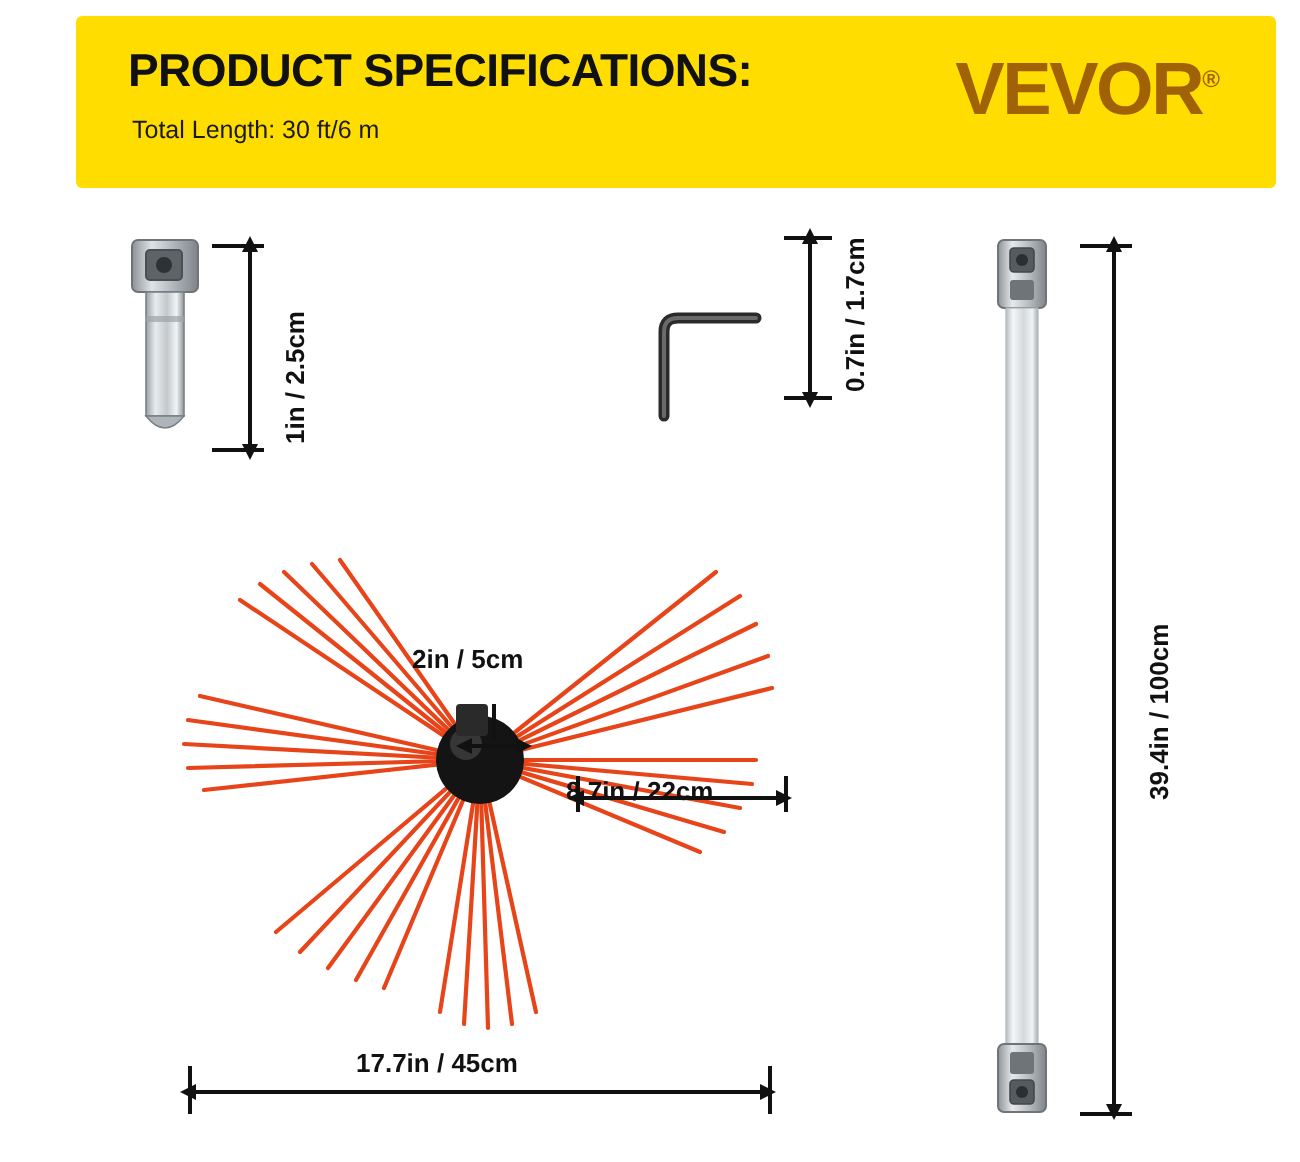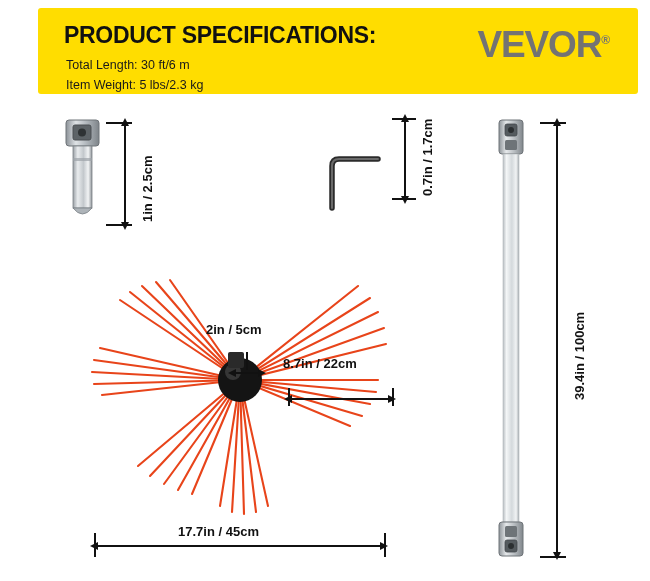--- a/index.html
+++ b/index.html
@@ -46,21 +46,21 @@
   .spec-line.l1 { top: 50px; }
   .spec-line.l2 { top: 70px; }
 
   .brand {
     position: absolute;
     right: 28px;
     top: 16px;
     font-size: 37px;
     font-weight: bold;
     letter-spacing: -1.2px;
-    color: #737373;
+    color: #a16207;
     font-family: "Liberation Sans", sans-serif;
   }
   .brand .reg {
     font-size: 12px;
     vertical-align: super;
     letter-spacing: 0;
     font-weight: bold;
   }
 
   
@@ -111,21 +111,20 @@
   svg { display: block; }
 </style>
 </head>
 <body>
 
 <div id="page">
 
   <div class="banner">
     <div class="banner-title">PRODUCT SPECIFICATIONS:</div>
     <div class="spec-line l1">Total Length: 30 ft/6 m</div>
-    <div class="spec-line l2">Item Weight: 5 lbs/2.3 kg</div>
     <div class="brand"><span>VEVOR</span><span class="reg">®</span></div>
   </div>
 
   <div class="adapter">
     <svg width="54" height="112" viewBox="0 0 54 112">
       <defs>
         <linearGradient id="metalV" x1="0" y1="0" x2="1" y2="0">
           <stop offset="0" stop-color="#9aa0a6"></stop>
           <stop offset="0.25" stop-color="#e9ecee"></stop>
           <stop offset="0.55" stop-color="#c3c8cc"></stop>
@@ -257,21 +256,21 @@
       <rect x="150" y="112" width="16" height="16" rx="2" fill="#2a2a2a"></rect>
     </svg>
   </div>
 
   <div class="dim" style="left:206px; top:322px;">2in / 5cm</div>
   <div class="mline h" style="left:232px; top:372px; width:30px;"></div>
   <div class="arrowhead ah-left" style="left:228px; top:368.5px;"></div>
   <div class="arrowhead ah-right" style="left:258px; top:368.5px;"></div>
   <div class="mline v" style="left:246px; top:352px; height:18px;"></div>
 
-  <div class="dim" style="left:283px; top:356px;text-align:right;">8.7in / 22cm</div>
+  <div class="dim" style="left:283px; top:388px;text-align:right;">8.7in / 22cm</div>
   <div class="mline h" style="left:288px; top:398px; width:104px;"></div>
   <div class="arrowhead ah-left" style="left:284px; top:394.5px;"></div>
   <div class="arrowhead ah-right" style="left:388px; top:394.5px;"></div>
   <div class="tick v" style="left:288px; top:388px; height:18px;"></div>
   <div class="tick v" style="left:392px; top:388px; height:18px;"></div>
 
   <div class="mline h" style="left:94px; top:545px; width:290px;"></div>
   <div class="arrowhead ah-left" style="left:90px; top:541.5px;"></div>
   <div class="arrowhead ah-right" style="left:380px; top:541.5px;"></div>
   <div class="tick v" style="left:94px; top:533px; height:24px;"></div>

